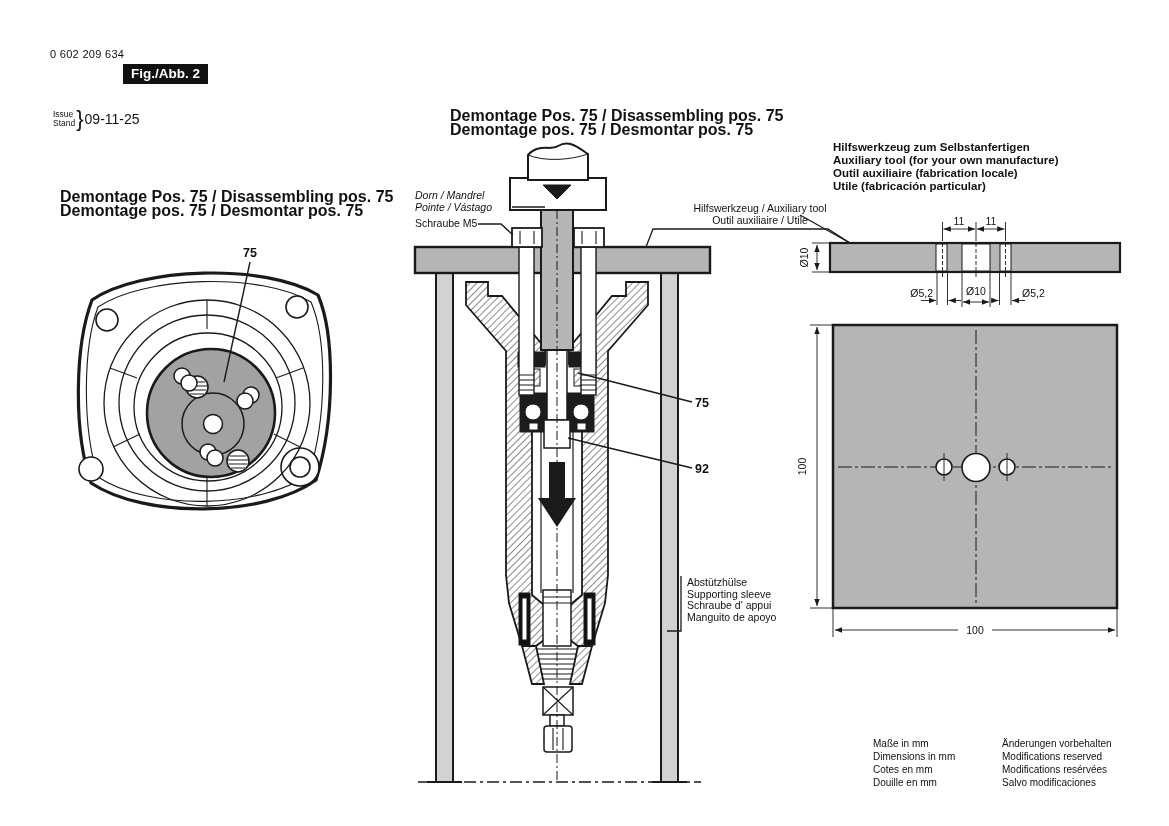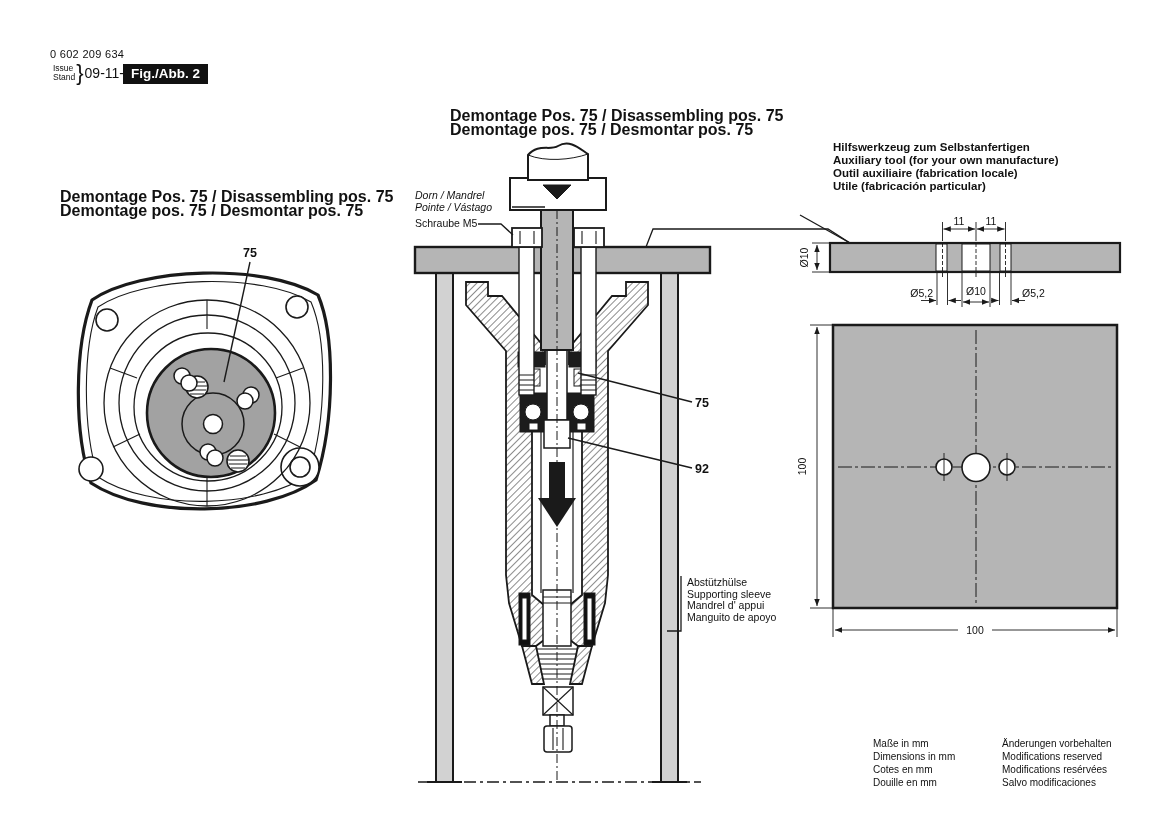--- a/index.html
+++ b/index.html
@@ -1,20 +1,20 @@
 <!DOCTYPE html>
 <html><head>
 <meta charset="utf-8">
 <style>
   html,body{margin:0;padding:0;background:#fff;}
   .page{position:relative;width:1169px;height:826px;background:#fff;overflow:hidden;
         font-family:"Liberation Sans",sans-serif;color:#111;padding-left:39px;}
   .abs{position:absolute;}
   .partno{font-size:11px;letter-spacing:.3px;}
-  .issue-row{display:flex;align-items:center;}
+  .issue-row{display:flex;align-items:center;margin-top:46px;}
   .issue-labels{font-size:8.5px;line-height:9.5px;}
   .brace{font-size:22px;font-weight:300;line-height:22px;margin:0 1px 0 1px;}
   .datetxt{font-size:14px;}
   .figbox{background:#111;color:#fff;font-weight:bold;font-size:13.5px;padding:2px 8px 3px 8px;}
   .caption{font-weight:bold;font-size:16px;line-height:13.5px;white-space:nowrap;}
   .heading{font-weight:bold;font-size:11.5px;line-height:13px;white-space:nowrap;margin-top:33px;}
   .lbl{font-size:10.5px;line-height:11.5px;white-space:nowrap;}
   .foot{font-size:10px;line-height:13px;white-space:nowrap;}
   svg{position:absolute;overflow:visible;}
   svg text{font-family:"Liberation Sans",sans-serif;fill:#111;}
@@ -231,24 +231,28 @@
 
   <div class="abs caption" style="left:450px;top:109px;">
     <div>Demontage Pos. 75 / Disassembling pos. 75</div>
     <div>Demontage pos. 75 / Desmontar pos. 75</div>
   </div>
   <div class="abs lbl" style="left:415px;top:190px;font-style:italic;">
     <div>Dorn / Mandrel</div>
     <div>Pointe / Vástago</div>
   </div>
   <div class="abs lbl" style="left:415px;top:218px;">Schraube M5</div>
+  <div class="abs lbl" style="left:665px;top:203px;width:190px;text-align:center;">
+    <div>Hilfswerkzeug / Auxiliary tool</div>
+    <div>Outil auxiliaire / Utile</div>
+  </div>
   <div class="abs lbl" style="left:687px;top:577px;">
     <div>Abstützhülse</div>
     <div>Supporting sleeve</div>
-    <div>Mandrel d' appui</div>
+    <div>Schraube d' appui</div>
     <div>Manguito de apoyo</div>
   </div>
 
   <svg style="left:795px;top:195px;" width="340" height="455" viewBox="0 0 340 455">
     <defs>
       <marker id="arrR" viewBox="0 0 10 10" refX="9" refY="5" markerWidth="9" markerHeight="9" orient="auto-start-reverse">
         <path d="M0,1.5 L9,5 L0,8.5 Z" fill="#1a1a1a"></path>
       </marker>
     </defs>
     <g stroke="#1a1a1a" fill="none">

